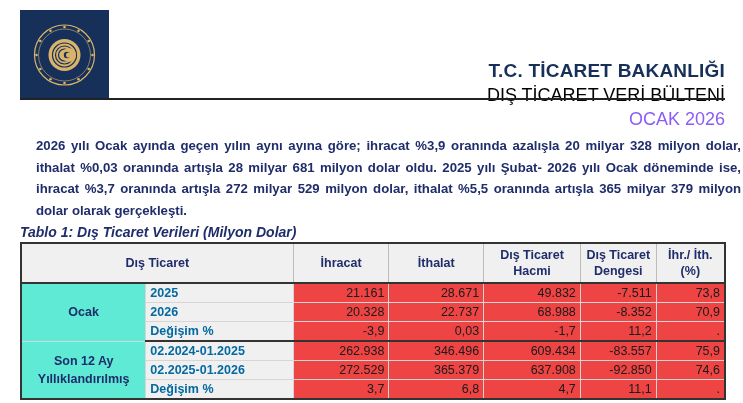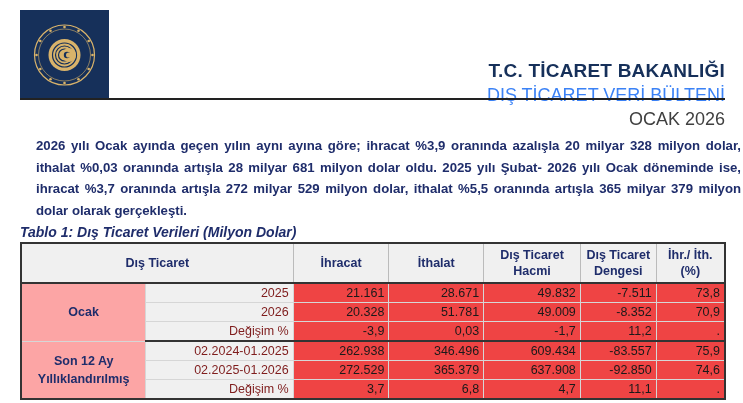--- a/index.html
+++ b/index.html
@@ -3,34 +3,34 @@
 <meta charset="utf-8">
 <style>
   html, body { margin:0; padding:0; background:#ffffff; }
   body { width:743px; height:403px; position:relative; overflow:hidden; font-family:"DejaVu Sans", "Liberation Sans", sans-serif; color:#1f2d5c; }
 
   .logo { position:absolute; left:20px; top:10px; width:89px; height:90px; background:#16305a; }
   .logo svg { position:absolute; left:0; top:0; }
 
   .header-titles { position:absolute; right:18px; top:13px; text-align:right; }
   .h-org { font-family:"Liberation Sans", sans-serif; font-weight:bold; font-size:19px; color:#16305a; line-height:22px; letter-spacing:0.2px;margin-top:47px; }
-  .h-bulletin { font-family:"Liberation Sans", sans-serif; font-size:18px; color:#3b82f6; line-height:22px; margin-top:2px; }
-  .h-period { font-family:"Liberation Sans", sans-serif; font-size:18px; color:#404040; line-height:22px; margin-top:2px; }
+  .h-bulletin { font-family:"Liberation Sans", sans-serif; font-size:18px; color:#000000; line-height:22px; margin-top:2px; }
+  .h-period { font-family:"Liberation Sans", sans-serif; font-size:18px; color:#8b5cf6; line-height:22px; margin-top:2px; }
 
   .header-rule { position:absolute; left:20px; top:98px; width:705px; height:2px; background:#222; }
 
   .summary { position:absolute; left:20px; top:119px; width:705px; font-family:"Liberation Sans", sans-serif; font-weight:bold; font-size:13.2px; line-height:21.5px; color:#1f2d6b; text-align:justify; }
 
   .caption { position:absolute; left:20px; top:224px; font-family:"Liberation Sans", sans-serif; font-weight:bold; font-style:italic; font-size:14px; color:#1f2d6b; }
 
   table.data { position:absolute; left:20px; top:242px; width:706px; border-collapse:collapse; font-family:"Liberation Sans", sans-serif; font-size:12.5px; color:#1a1a1a; border:2px solid #333; }
   table.data th { background:#f0f0f0; color:#1f2d6b; font-weight:bold; font-size:12.5px; text-align:center; border:1px solid #bbb; border-bottom:2px solid #333; padding:2px 4px; line-height:16px; height:34px; }
   table.data td { border:1px solid #d6d6d6; padding:0 4px; height:18px; line-height:18px; }
-  td.group { background:#fca5a5; color:#1f2d6b; font-weight:bold; text-align:center; border-right:1px solid #bbb; line-height:17px; }
-  td.sub { background:#f0f0f0; color:#7f1d1d; font-weight:normal; text-align:right; border-right:1px solid #bbb; }
+  td.group { background:#5eead4; color:#1f2d6b; font-weight:bold; text-align:center; border-right:1px solid #bbb; line-height:17px; }
+  td.sub { background:#f0f0f0; color:#0369a1; font-weight:bold; text-align:left; border-right:1px solid #bbb; }
   td.num { text-align:right; background:#ef4444; }
   tr.sep td { border-bottom:2px solid #333; }
 </style>
 </head>
 <body>
 
 <div class="logo">
   <svg width="89" height="90" viewBox="0 0 89 90">
     <circle cx="44.5" cy="45" r="30" fill="none" stroke="#d9b36a" stroke-width="1.2"></circle>
     <circle cx="44.5" cy="45" r="26" fill="none" stroke="#d9b36a" stroke-width="0.6"></circle>
@@ -96,22 +96,22 @@
       <td class="sub">2025</td>
       <td class="num">21.161</td>
       <td class="num">28.671</td>
       <td class="num">49.832</td>
       <td class="num">-7.511</td>
       <td class="num">73,8</td>
     </tr>
     <tr>
       <td class="sub">2026</td>
       <td class="num">20.328</td>
-      <td class="num">51.781</td>
-      <td class="num">49.009</td>
+      <td class="num">22.737</td>
+      <td class="num">68.988</td>
       <td class="num">-8.352</td>
       <td class="num">70,9</td>
     </tr>
     <tr class="sep">
       <td class="sub">Değişim %</td>
       <td class="num">-3,9</td>
       <td class="num">0,03</td>
       <td class="num">-1,7</td>
       <td class="num">11,2</td>
       <td class="num">.</td>

